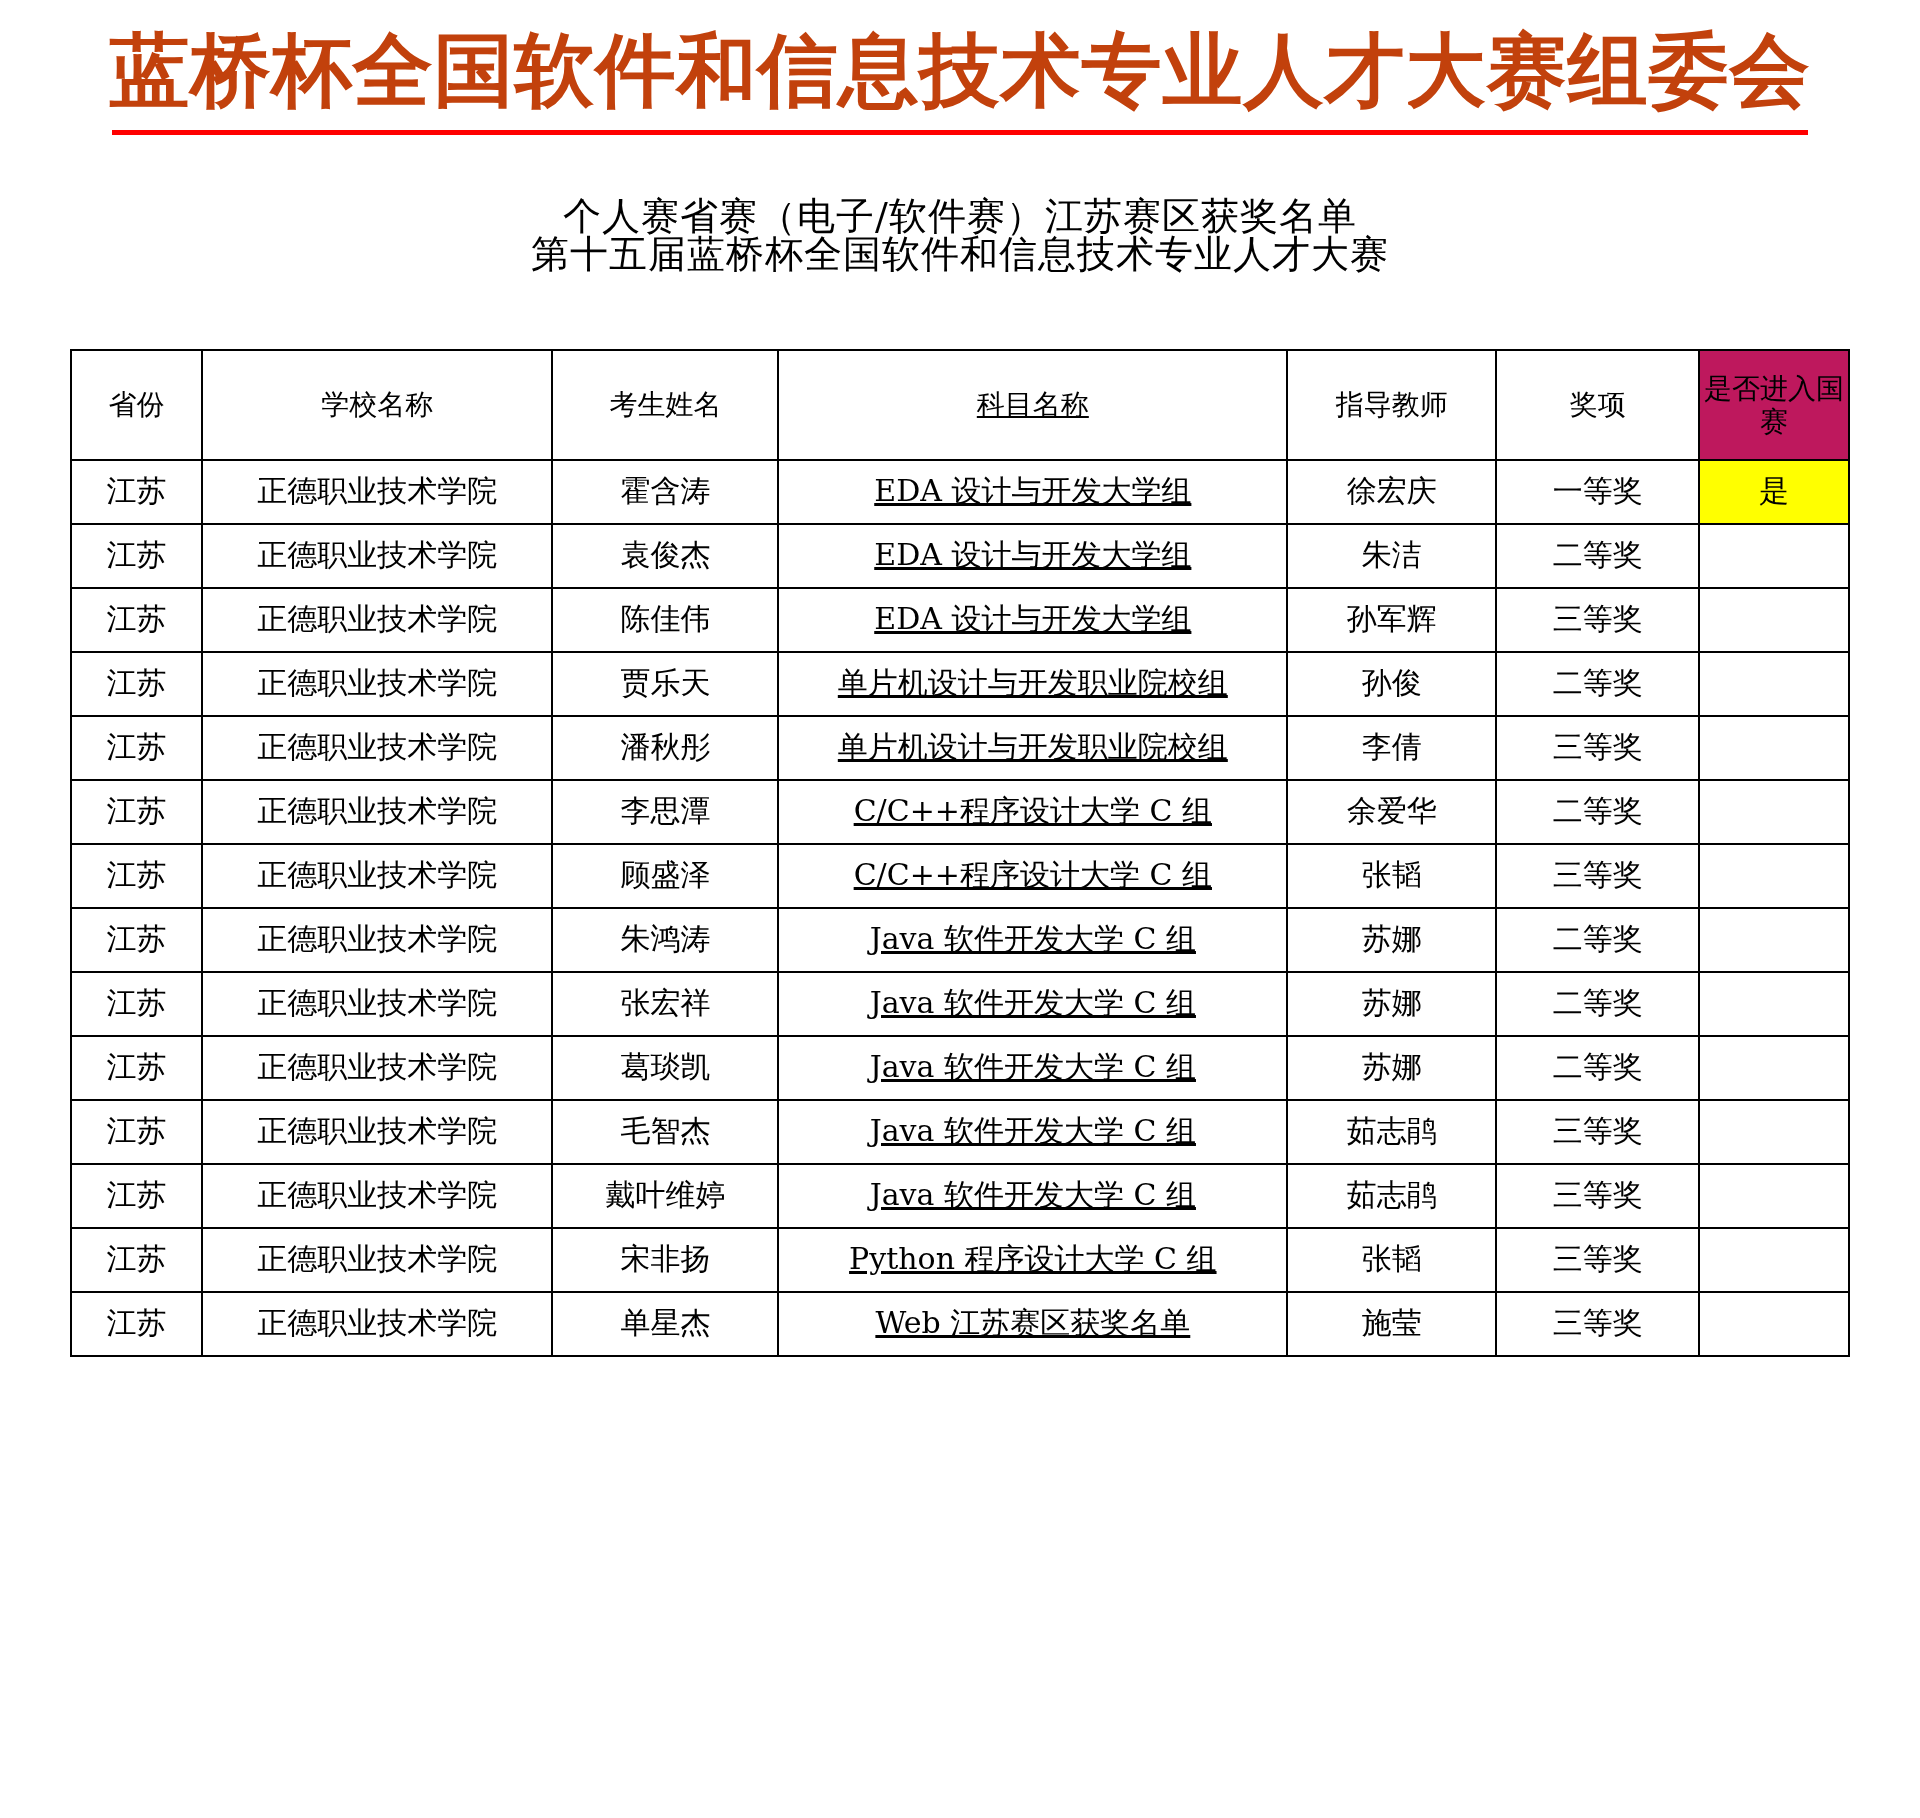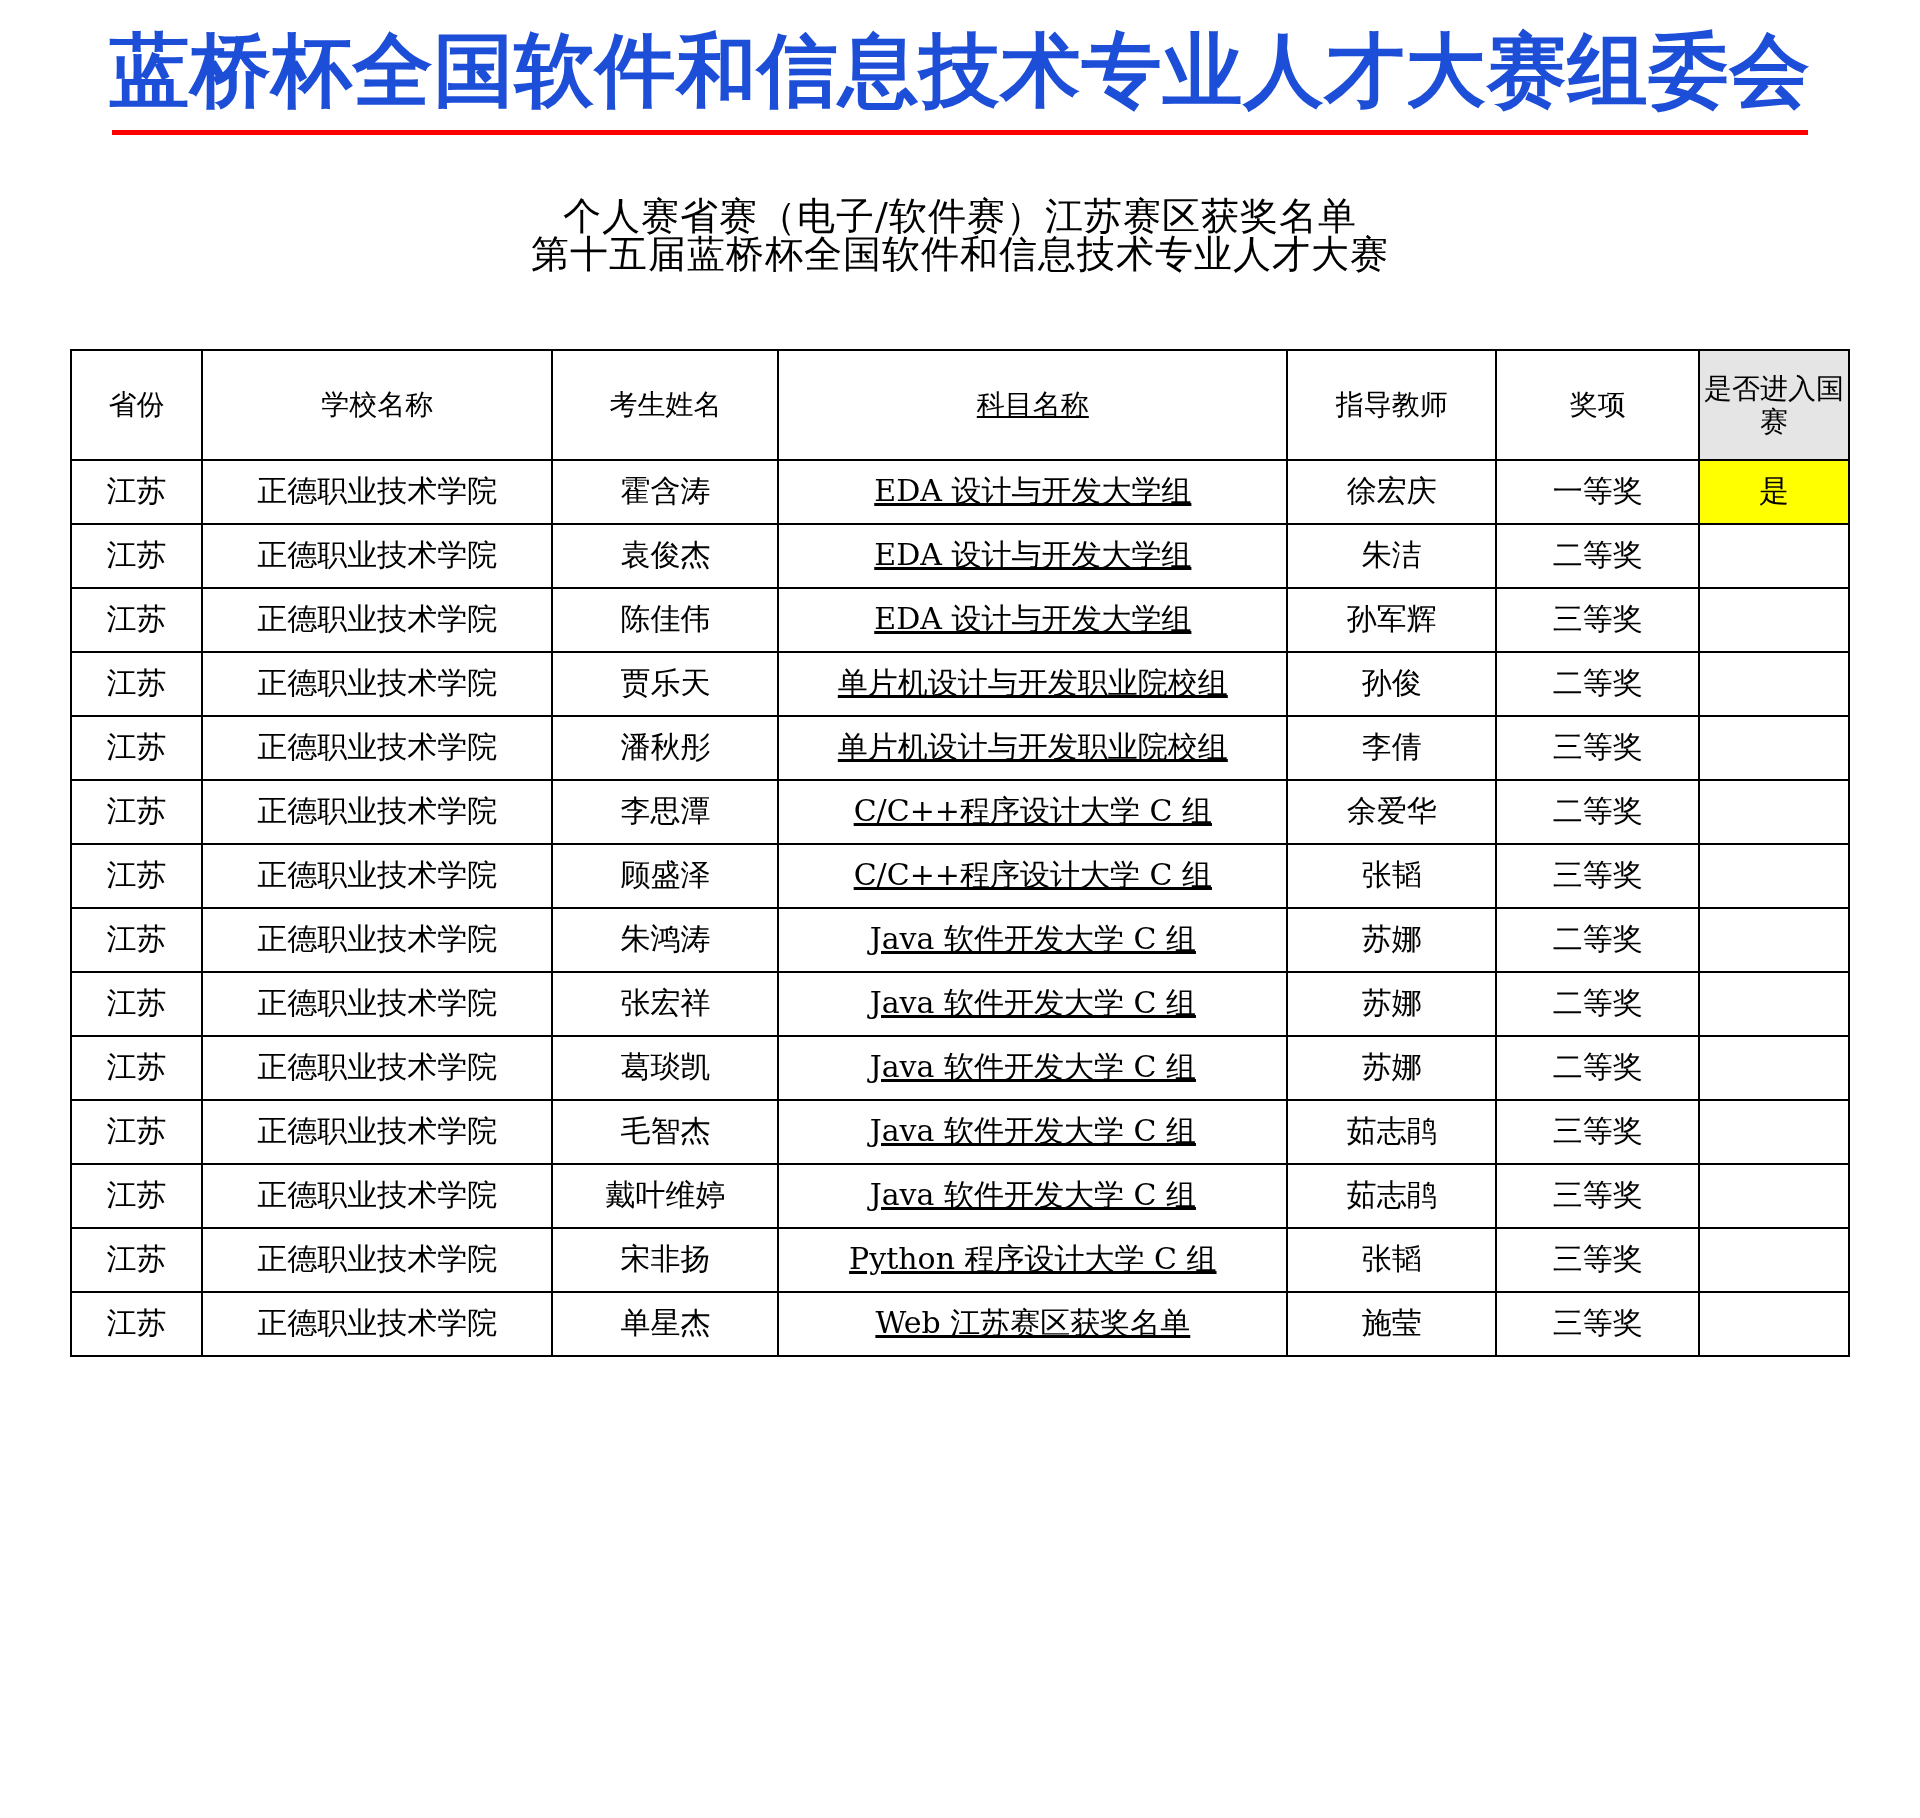--- a/index.html
+++ b/index.html
@@ -26,21 +26,21 @@
     margin: 0;
     padding-top: 26px;
     text-align: center;
   }
   .banner-title {
     display: inline-block;
     font-family: "DejaVu Serif", "Liberation Serif", serif;
     font-weight: bold;
     font-size: 80px;
     line-height: 1.12;
-    color: #1d4ed8;
+    color: #c2410c;
     letter-spacing: 1px;
     white-space: nowrap;
     padding: 0 6px 6px 6px;
   }
   .banner-rule {
     height: 5px;
     background: #ff0000;
     margin: 8px 112px 0 112px;
   }
 
@@ -87,21 +87,21 @@
   }
   th.col-prov, td.col-prov { width: 122px; }
   th.col-school, td.col-school { width: 330px; }
   th.col-name, td.col-name { width: 212px; }
   th.col-subject, td.col-subject { width: 480px; text-decoration: underline; }
   th.col-teacher, td.col-teacher { width: 196px; }
   th.col-award, td.col-award { width: 190px; }
   th.col-national, td.col-national { width: 140px; }
 
   th.col-national {
-    background: #e5e5e5;
+    background: #be185d;
     font-weight: bold;
     font-size: 31px;
     line-height: 1.18;
     padding: 0 4px;
   }
   td.national-yes {
     background: #ffff00;
     font-weight: 500;
   }
   td.col-subject {

